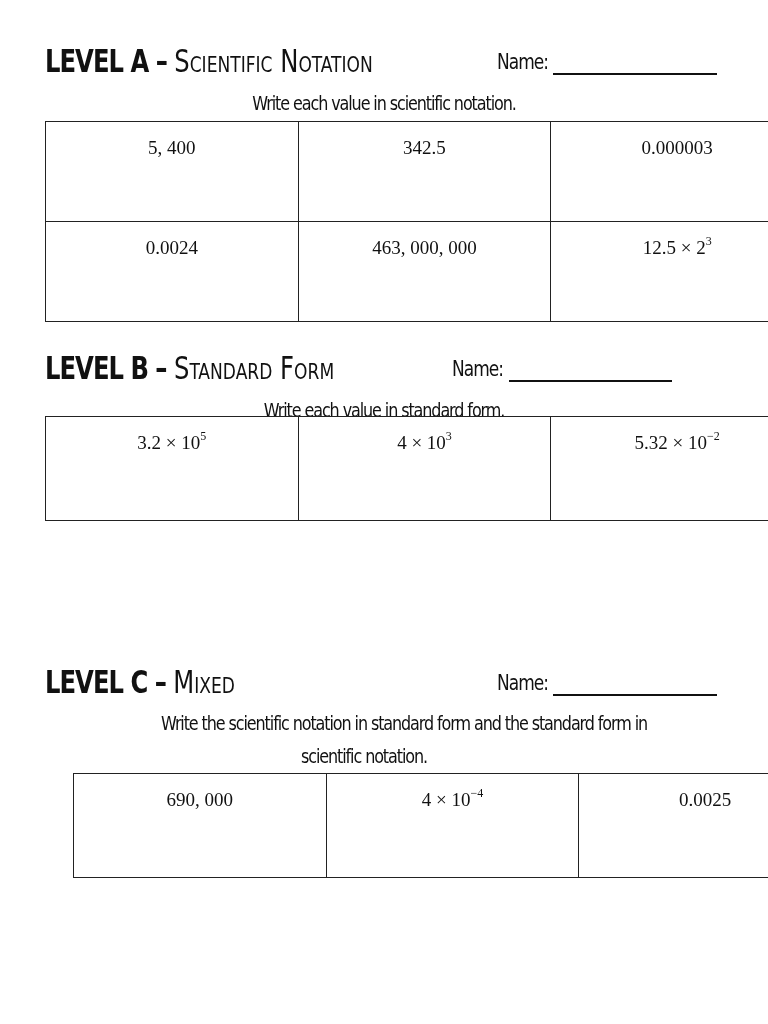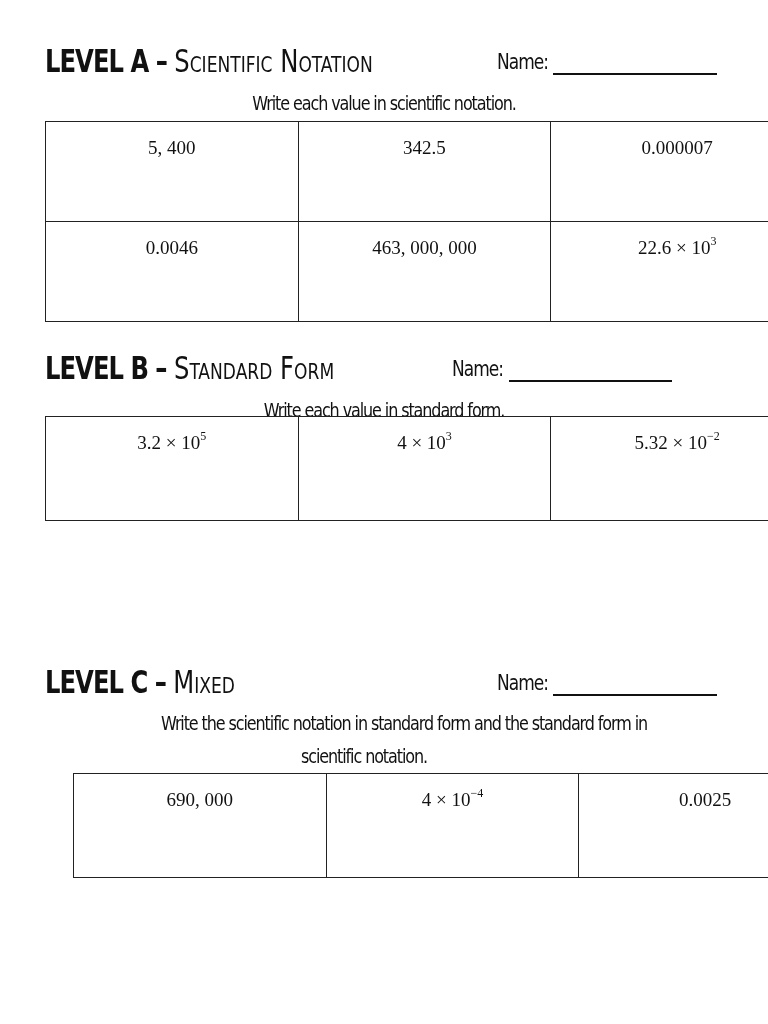--- a/index.html
+++ b/index.html
@@ -36,26 +36,26 @@
   <span>LEVEL A – </span><span class="sc">Scientific Notation</span>
 </div>
 <div class="name-label" style="left:497px; top:52px;">Name:</div>
 <div class="name-line" style="left:553px; top:73px; width:164px;"></div>
 <div class="instr" style="top:94px;">Write each value in scientific notation.</div>
 <table class="grid" style="top:121px;">
   <tbody>
       <tr style="height:100px;">
     <td><span>5, 400</span><sup></sup></td>
     <td><span>342.5</span><sup></sup></td>
-    <td><span>0.000007</span><sup></sup></td>
+    <td><span>0.000003</span><sup></sup></td>
   </tr>
   <tr style="height:100px;">
-    <td><span>0.0046</span><sup></sup></td>
+    <td><span>0.0024</span><sup></sup></td>
     <td><span>463, 000, 000</span><sup></sup></td>
-    <td><span>22.6 × 10</span><sup>3</sup></td>
+    <td><span>12.5 × 2</span><sup>3</sup></td>
   </tr>
 </tbody>
   </table>
 
 <div class="title" style="left:45px; top:353px;">
   <span>LEVEL B – </span><span class="sc">Standard Form</span>
 </div>
 <div class="name-label" style="left:452px; top:359px;">Name:</div>
 <div class="name-line" style="left:509px; top:380px; width:163px;"></div>
 <div class="instr" style="top:401px;">Write each value in standard form.</div>

